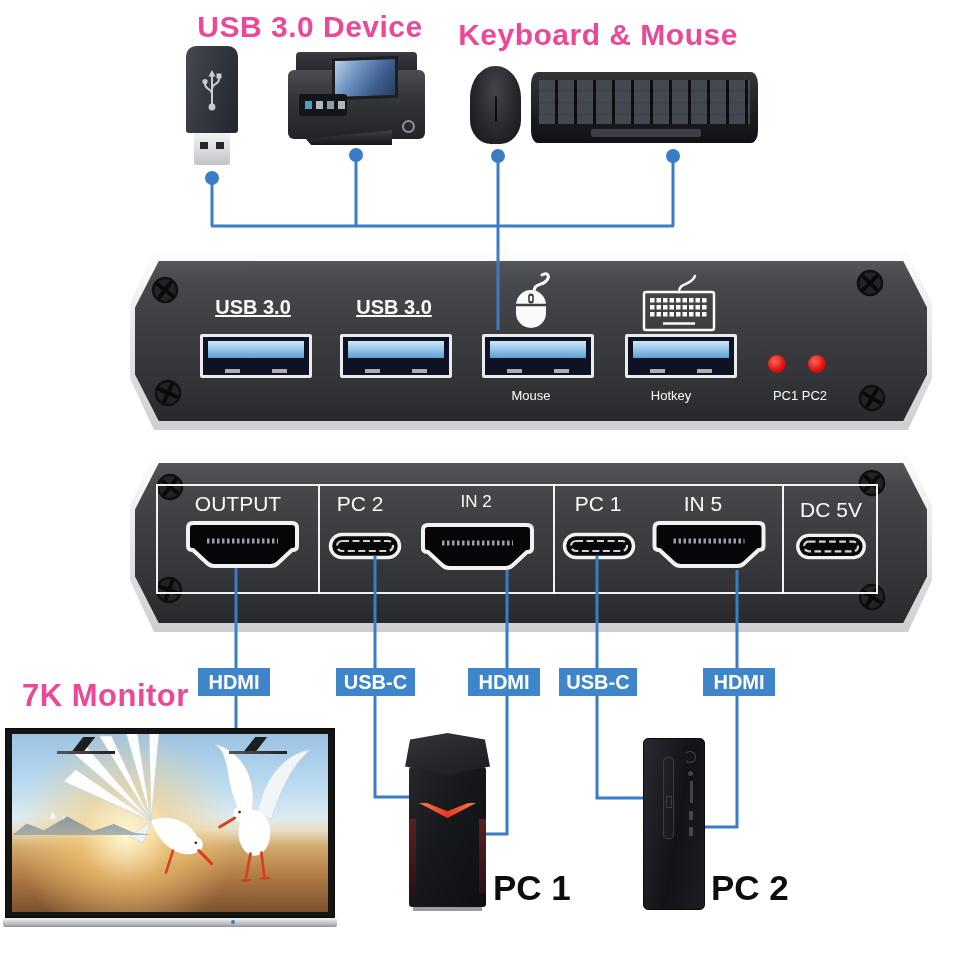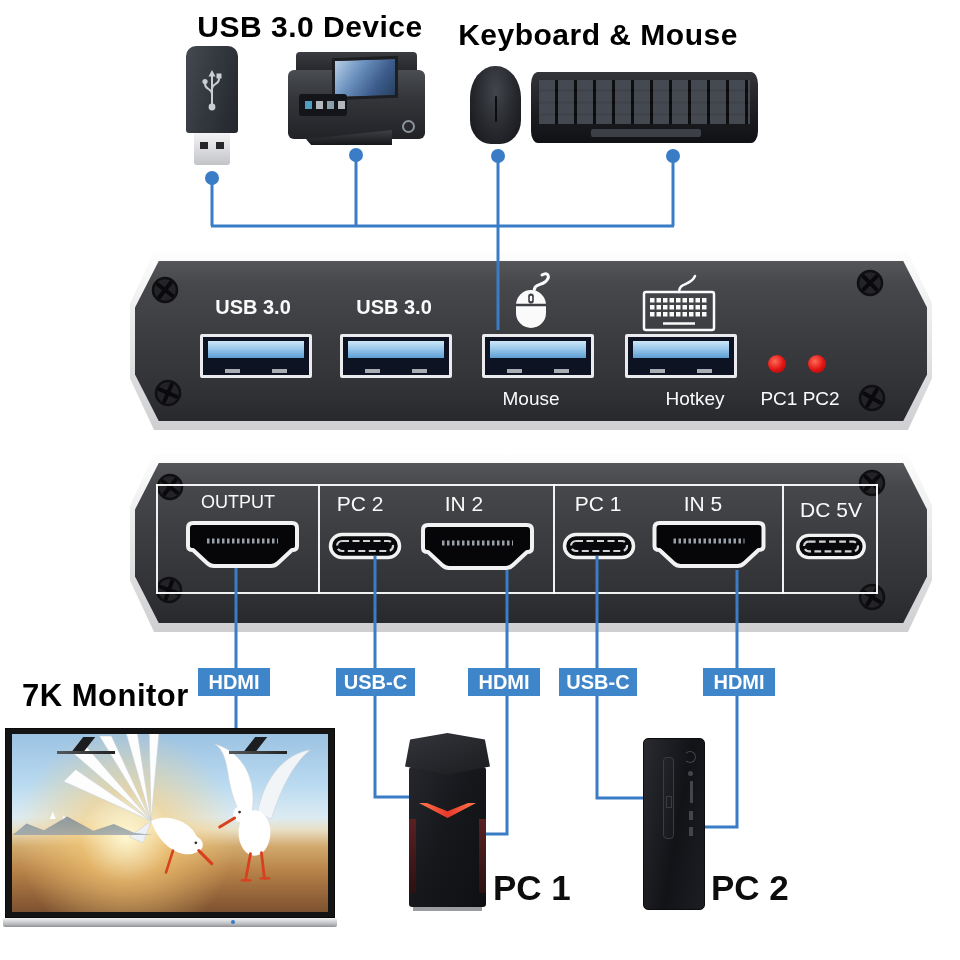--- a/index.html
+++ b/index.html
@@ -1,29 +1,29 @@
 <!DOCTYPE html>
 <html style="--wire-blue: #3a7cc6; --label-blue: #3e86c9; --led-red: #e01212;"><head>
 <meta charset="utf-8">
 <style>
   html,body{margin:0;padding:0;background:#ffffff;}
   #canvas{position:relative;width:960px;height:960px;background:#fff;overflow:hidden;
           font-family:"Liberation Sans",sans-serif;}
-  .ttl{position:absolute;color:#000000;font-weight:bold;text-align:center;letter-spacing:.5px;}
+  .ttl{position:absolute;color:#ec4899;font-weight:bold;text-align:center;letter-spacing:.5px;}
 
   
   .device{position:absolute;left:130px;width:802px;height:178px;z-index:2;}
   .dev-outer{position:absolute;inset:0;background:linear-gradient(180deg,#fdfdfd,#cfcfd2);
              clip-path:polygon(3% 0,97% 0,100% 29%,100% 71%,97% 100%,3% 100%,0 71%,0 29%);}
   .dev-inner{position:absolute;left:5px;right:5px;top:9px;bottom:9px;
              background:linear-gradient(180deg,#55565a 0%,#47484c 14%,#3c3d41 45%,#323337 78%,#28292d 100%);
              clip-path:polygon(3% 0,97% 0,100% 29%,100% 71%,97% 100%,3% 100%,0 71%,0 29%);}
   .screw{position:absolute;width:28px;height:28px;}
-  .panel-label{position:absolute;color:#fafafa;font-size:19px;text-align:center;}
-  .panel-label.b{font-weight:bold;}
+  .panel-label{position:absolute;color:#fafafa;font-size:13px;text-align:center;}
+  .panel-label.b{font-weight:bold;text-decoration:underline;}
 
   
   .usbA{position:absolute;top:82px;width:112px;height:44px;background:#0d1322;
         border:3px solid #ebebed;border-radius:2px;box-sizing:border-box;}
   .tongue{position:absolute;left:5px;right:5px;top:4px;height:17px;
           background:linear-gradient(180deg,#cde7f8 0%,#9cc9ec 45%,#5d9fd3 100%);}
   .tongue i{position:absolute;bottom:-7px;width:11px;height:7px;background:#0d1322;display:block;}
   .tongue i:nth-child(1){left:11px}.tongue i:nth-child(2){left:33px}
   .tongue i:nth-child(3){left:55px}.tongue i:nth-child(4){left:77px}
   .tab{position:absolute;bottom:2px;width:15px;height:4px;background:#a9adb3;}
@@ -294,21 +294,21 @@
           <i></i>
           <i></i>
           <i></i>
           <i></i>
         </div>
         <span class="tab t1"></span>
         <span class="tab t2"></span>
       </div>
 
     <div class="panel-label" style="left:356px;top:136px;width:90px;">Mouse</div>
-    <div class="panel-label" style="left:520px;top:136px;width:90px;">Hotkey</div>
+    <div class="panel-label" style="left:496px;top:136px;width:90px;">Hotkey</div>
 
     <div class="led" style="left:638px;"></div>
     <div class="led" style="left:678px;"></div>
     <div class="panel-label" style="left:620px;top:136px;width:100px;">PC1 PC2</div>
   </div>
 
   <div class="device" style="top:454px;">
     <div class="dev-outer"></div>
     <div class="dev-inner"></div>
 
@@ -342,23 +342,23 @@
       </svg>
 
     <div class="rline" style="left:26px;top:30px;width:722px;height:2px;"></div>
     <div class="rline" style="left:26px;top:138px;width:722px;height:2px;"></div>
     <div class="rline" style="left:26px;top:30px;width:2px;height:110px;"></div>
     <div class="rline" style="left:746px;top:30px;width:2px;height:110px;"></div>
     <div class="rline" style="left:188px;top:30px;width:2px;height:110px;"></div>
     <div class="rline" style="left:423px;top:30px;width:2px;height:110px;"></div>
     <div class="rline" style="left:652px;top:30px;width:2px;height:110px;"></div>
 
-    <div class="panel-label" style="left:48px;top:38px;width:120px;font-size:18px;">OUTPUT</div>
+    <div class="panel-label" style="left:48px;top:38px;width:120px;font-size:21px;">OUTPUT</div>
     <div class="panel-label" style="left:180px;top:38px;width:100px;font-size:21px;">PC 2</div>
-    <div class="panel-label" style="left:284px;top:38px;width:100px;font-size:21px;">IN 2</div>
+    <div class="panel-label" style="left:296px;top:38px;width:100px;font-size:17px;">IN 2</div>
     <div class="panel-label" style="left:418px;top:38px;width:100px;font-size:21px;">PC 1</div>
     <div class="panel-label" style="left:523px;top:38px;width:100px;font-size:21px;">IN 5</div>
     <div class="panel-label" style="left:651px;top:44px;width:100px;font-size:21px;">DC 5V</div>
 
     <svg class="icon" style="left:55px;top:66px;" width="115" height="50" viewBox="0 0 115 50">
       <path d="M8 3 H107 Q112 3 112 8 V26 Q112 30 107 30 L93 43 Q90 46 86 46 H29 Q25 46 22 43 L8 30 Q3 30 3 26 V8 Q3 3 8 3 Z" fill="#060608" stroke="#f2f2f2" stroke-width="4" stroke-linejoin="round"></path>
       <line x1="22" y1="21" x2="93" y2="21" stroke="#9aa0a8" stroke-width="5" stroke-dasharray="2.5 2.5"></line>
     </svg>
 
     <svg class="icon" style="left:198px;top:78px;" width="74" height="28" viewBox="0 0 74 28">

